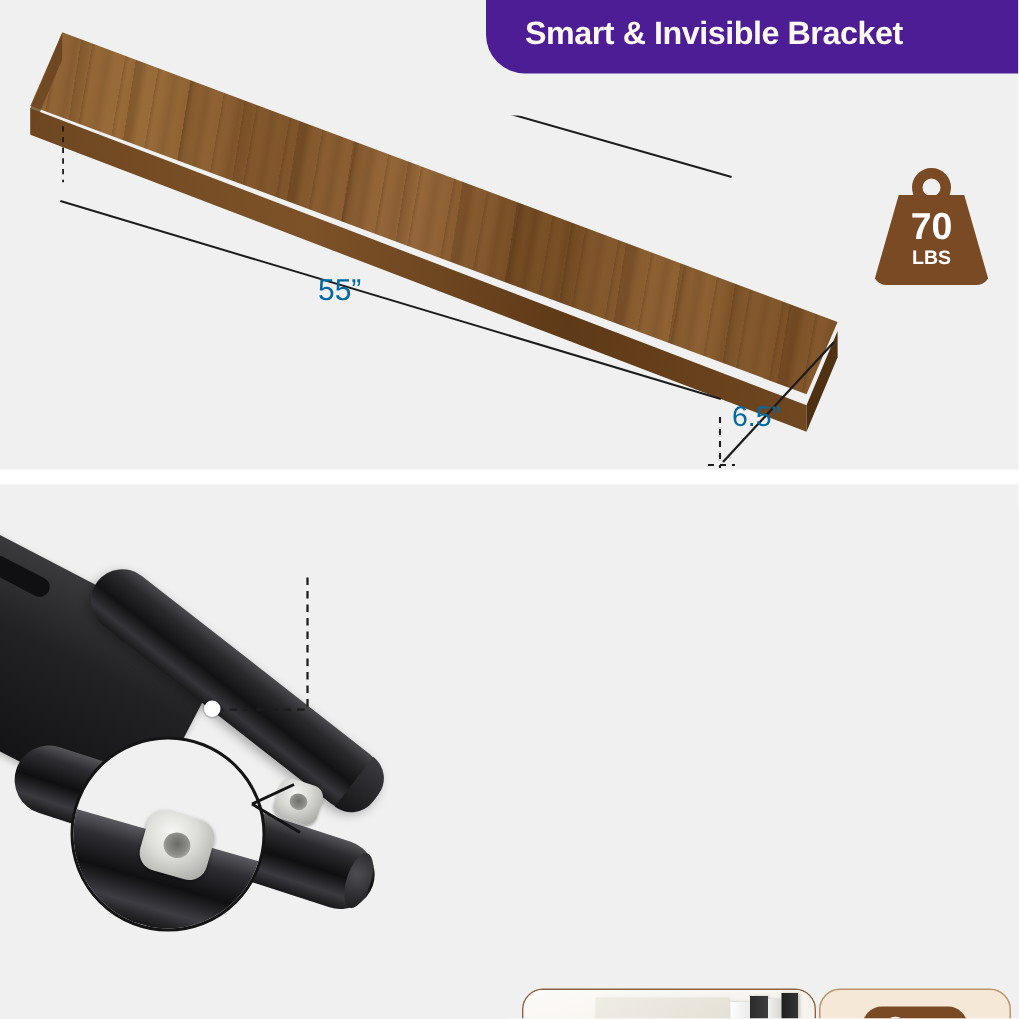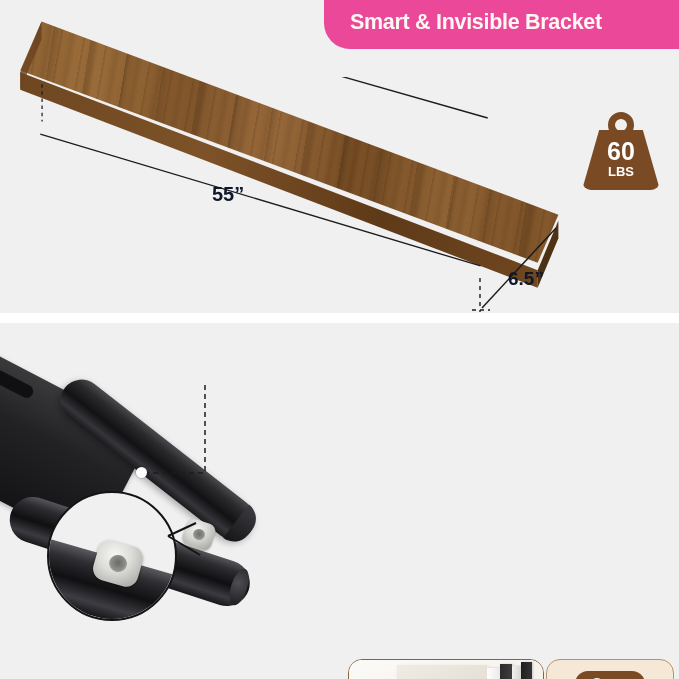--- a/index.html
+++ b/index.html
@@ -24,21 +24,21 @@
     overflow: hidden;
   }
 
   
   #headline-banner {
     position: absolute;
     right: 0; top: 0;
     width: 355px;
     padding: 9px 16px 13px 26px;
     box-sizing: border-box;
-    background: #ec4899;
+    background: #4c1d95;
     border-bottom-left-radius: 26px;
     color: #fdf8f2;
     font-size: 21.5px;
     font-weight: bold;
     line-height: 1.24;
     letter-spacing: -0.3px;
   }
   #headline-banner div { white-space: nowrap; }
 
   
@@ -124,26 +124,26 @@
   }
 
   
   .leader { position: absolute; }
   #len-line {
     left: 22px; top: 77px;
     width: 525px; height: 205px;
   }
   .dim-label {
     position: absolute;
-    color: #0f172a;
+    color: #0369a1;
     font-size: 20px;
-    font-weight: 700;
+    font-weight: 400;
   }
   #label-55 { left: 212px; top: 183px; }
-  #label-65 { left: 508px; top: 268px; font-size: 19px; }
+  #label-65 { left: 488px; top: 268px; font-size: 19px; }
 
   
   #bottom-panel {
     position: absolute;
     left: 0; top: 323px;
     width: 679px; height: 356px;
     background: #f0f0f0;
     overflow: hidden;
   }
 
@@ -362,21 +362,21 @@
   <div class="dim-label" id="label-65">6.5”</div>
 
   <div id="headline-banner">
     <div>Smart &amp; Invisible Bracket</div>
   </div>
 
   <div id="weight-badge">
     <div class="wb-ring"></div>
     <div class="wb-body">
       <div class="wb-body-inner">
-        <span class="wb-num">60</span>
+        <span class="wb-num">70</span>
         <span class="wb-unit">LBS</span>
       </div>
     </div>
   </div>
 </div>
 
 <div id="bottom-panel">
 
   <div id="bracket-area">
     <div id="plate">

